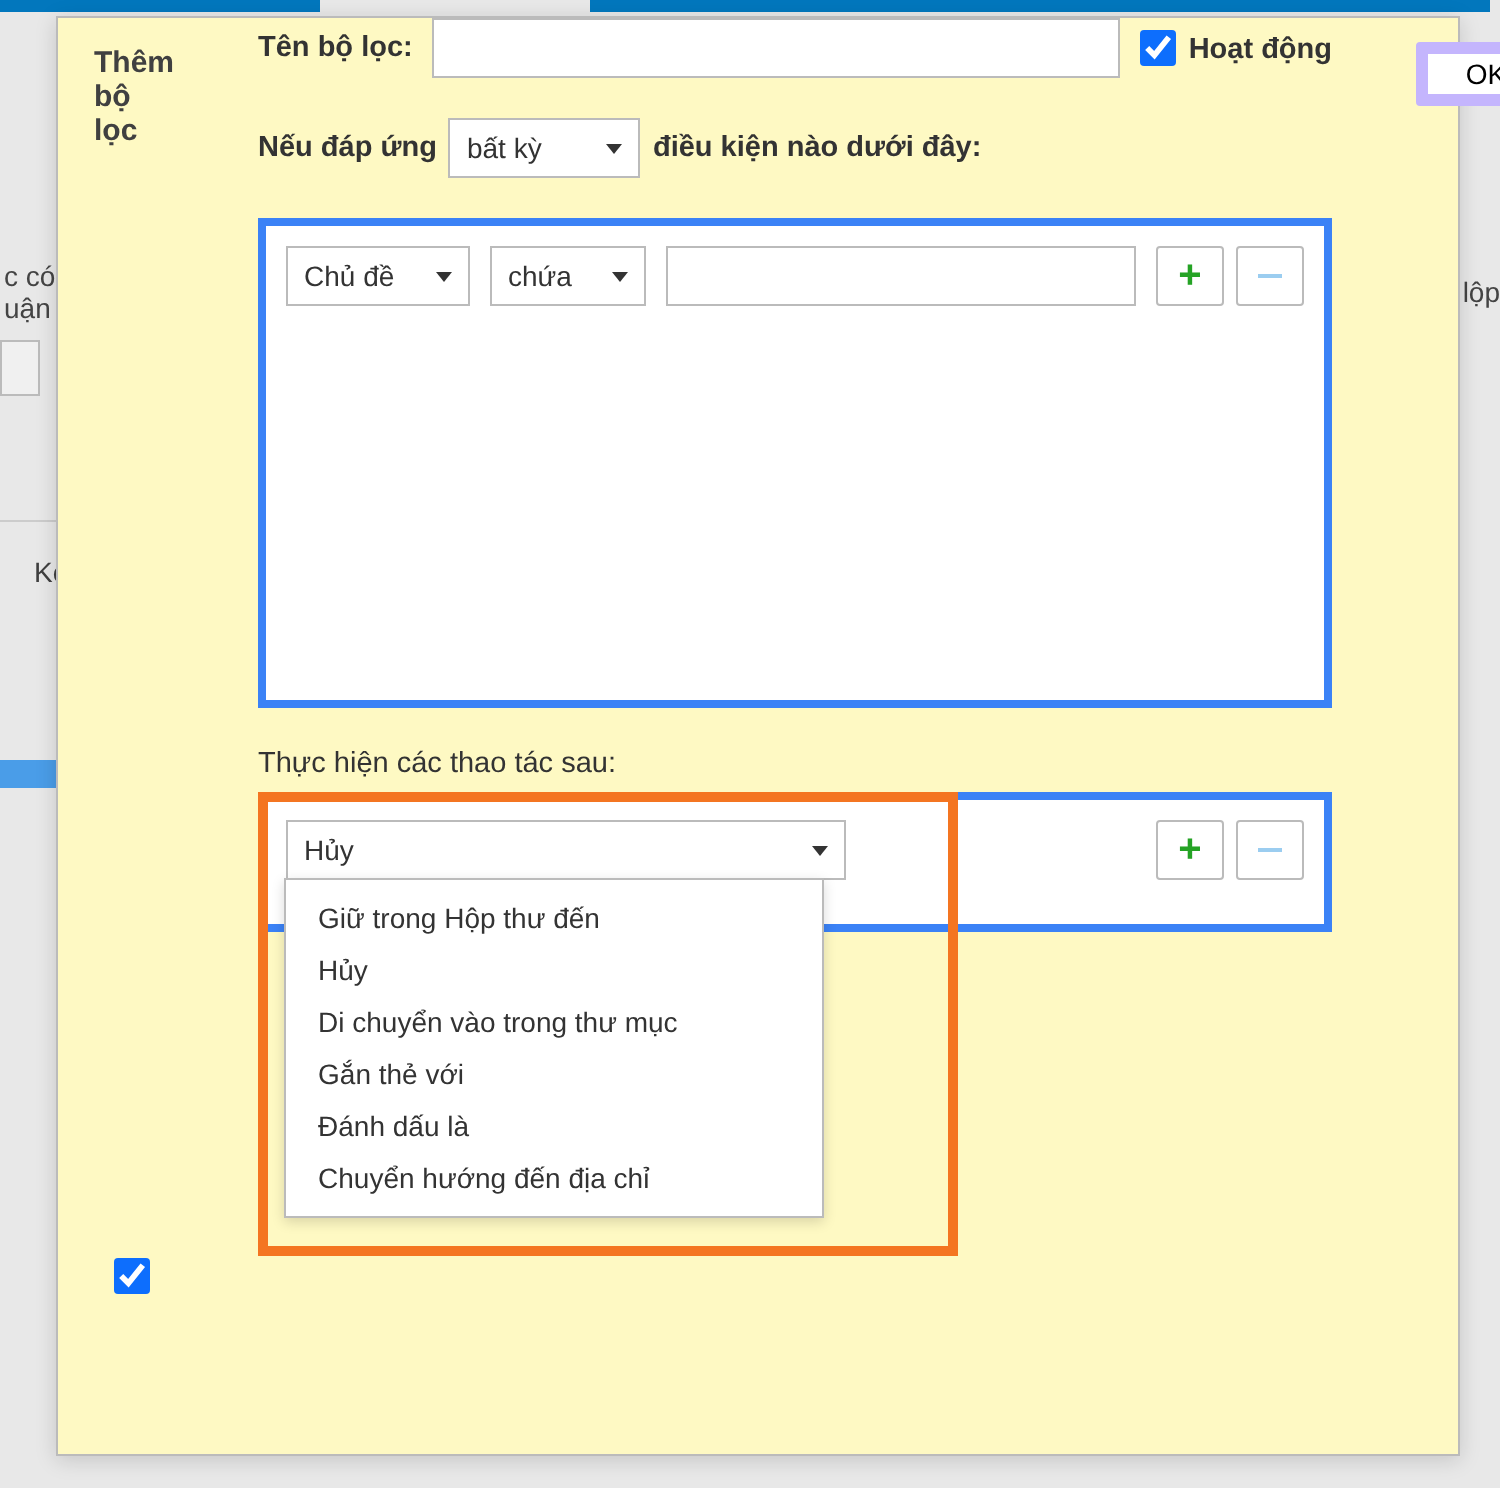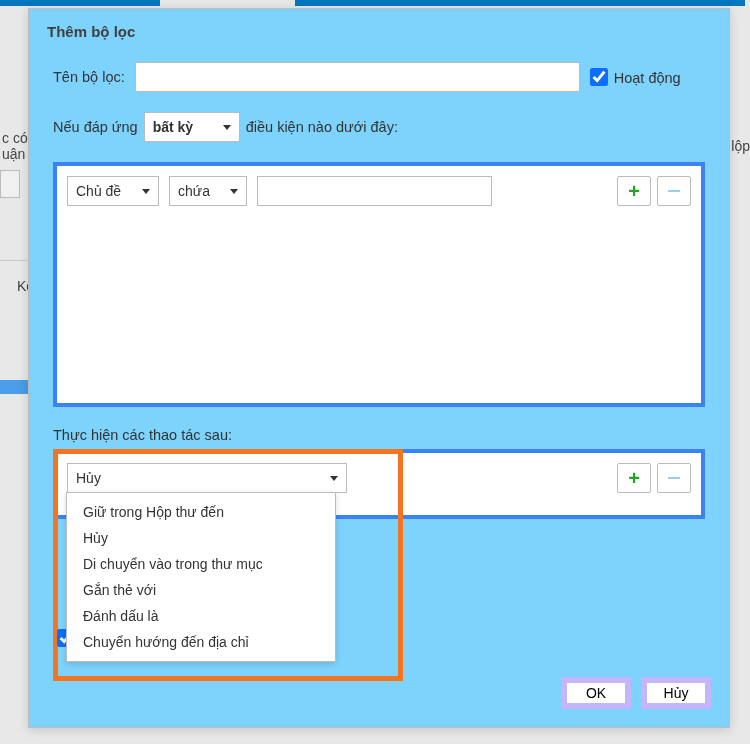--- a/index.html
+++ b/index.html
@@ -53,25 +53,25 @@
       top: 278px;
       font-size: 14px;
       color: #404040;
     }
     .dialog {
       position: absolute;
       left: 28px;
       top: 8px;
       width: 702px;
       height: 720px;
-      background: #7dd3fc;
+      background: #fef9c3;
       border: 1px solid #bbb;
       box-shadow: 0 2px 10px rgba(0,0,0,0.15);
       display: flex;
-      flex-direction: column;
+      flex-direction: row;
     }
     .dialog-title {
       padding: 14px 18px 22px 18px;
       font-weight: 600;
       font-size: 15px;
       color: #404040;
     }
     .dialog-body {
       flex: 1;
       padding: 0 24px;
@@ -79,20 +79,21 @@
     }
     .row {
       display: flex;
       align-items: center;
       gap: 10px;
       margin-bottom: 20px;
     }
     .label {
       color: #333;
       font-size: 14.5px;
+      font-weight: bold;
     }
     .text-input {
       border: 1px solid #bbb;
       height: 30px;
       padding: 0 8px;
       font-size: 14px;
       font-family: inherit;
       background: #fff;
     }
     .filter-name-input {
@@ -286,21 +287,21 @@
       <span class="label">Tên bộ lọc:</span>
       <input class="text-input filter-name-input" value="" style="">
       <span class="inline-group">
         <input type="checkbox" class="checkbox" checked="" style="">
         <span class="label">Hoạt động</span>
       </span>
     </div>
 
     <div class="row" style="gap:6px;">
       <span class="label">Nếu đáp ứng</span>
-      <span class="select-btn" style="width:96px;font-weight:bold;">
+      <span class="select-btn" style="width:96px;">
         <span>bất kỳ</span>
         <span class="caret"></span>
       </span>
       <span class="label">điều kiện nào dưới đây:</span>
     </div>
 
     <div class="panel conditions-panel">
       <div class="rule-row">
         <span class="select-btn" style="width:92px;">
           <span>Chủ đề</span>

